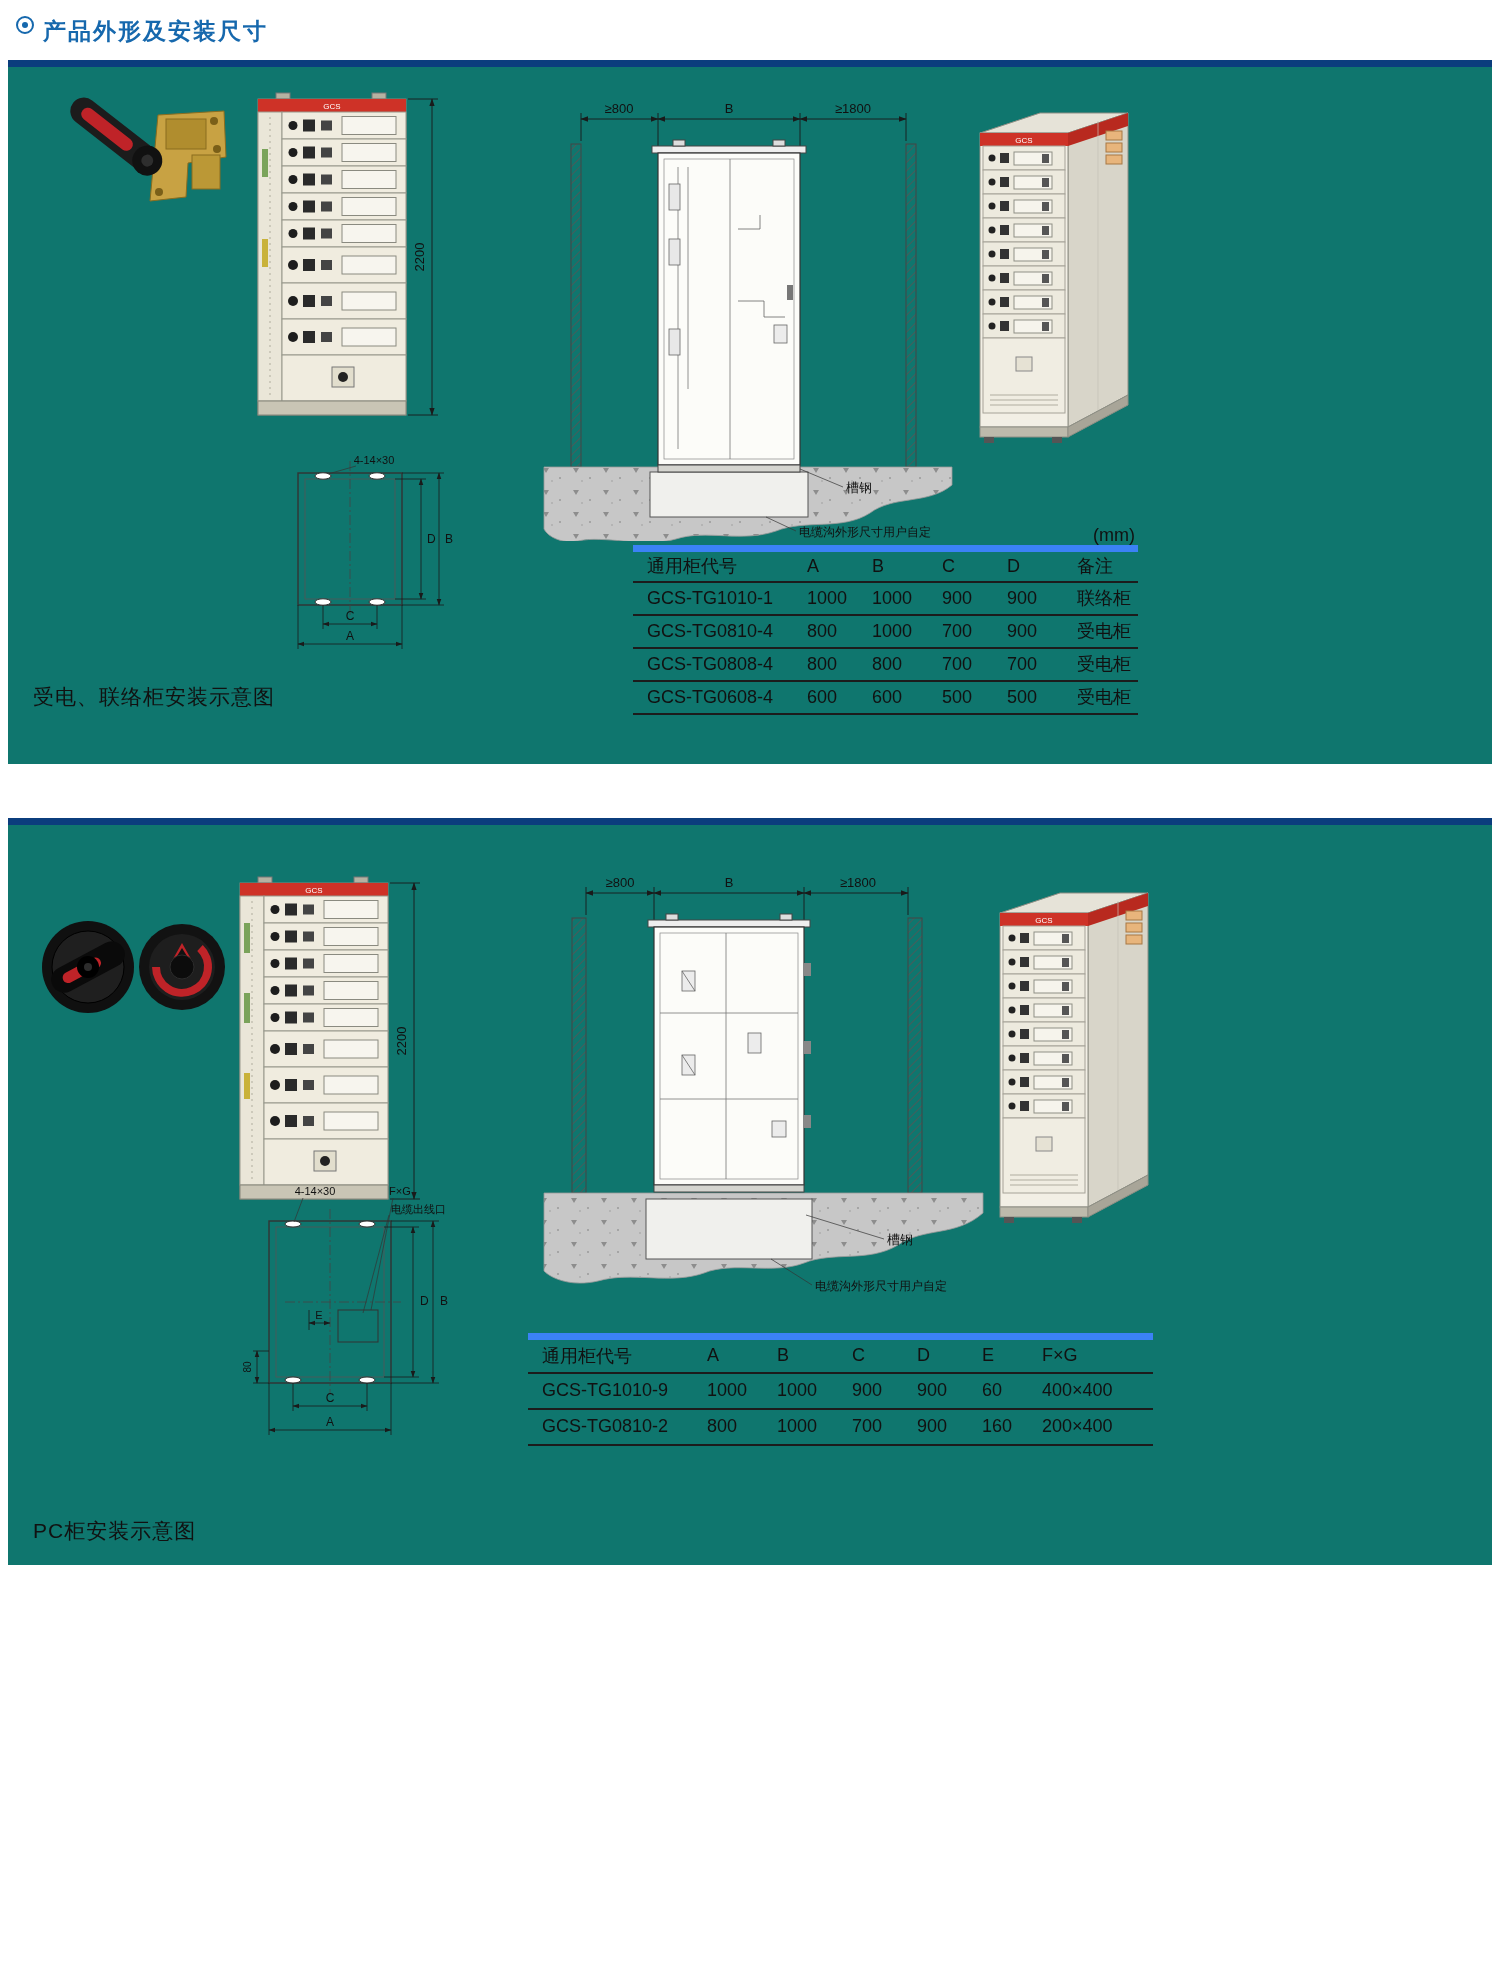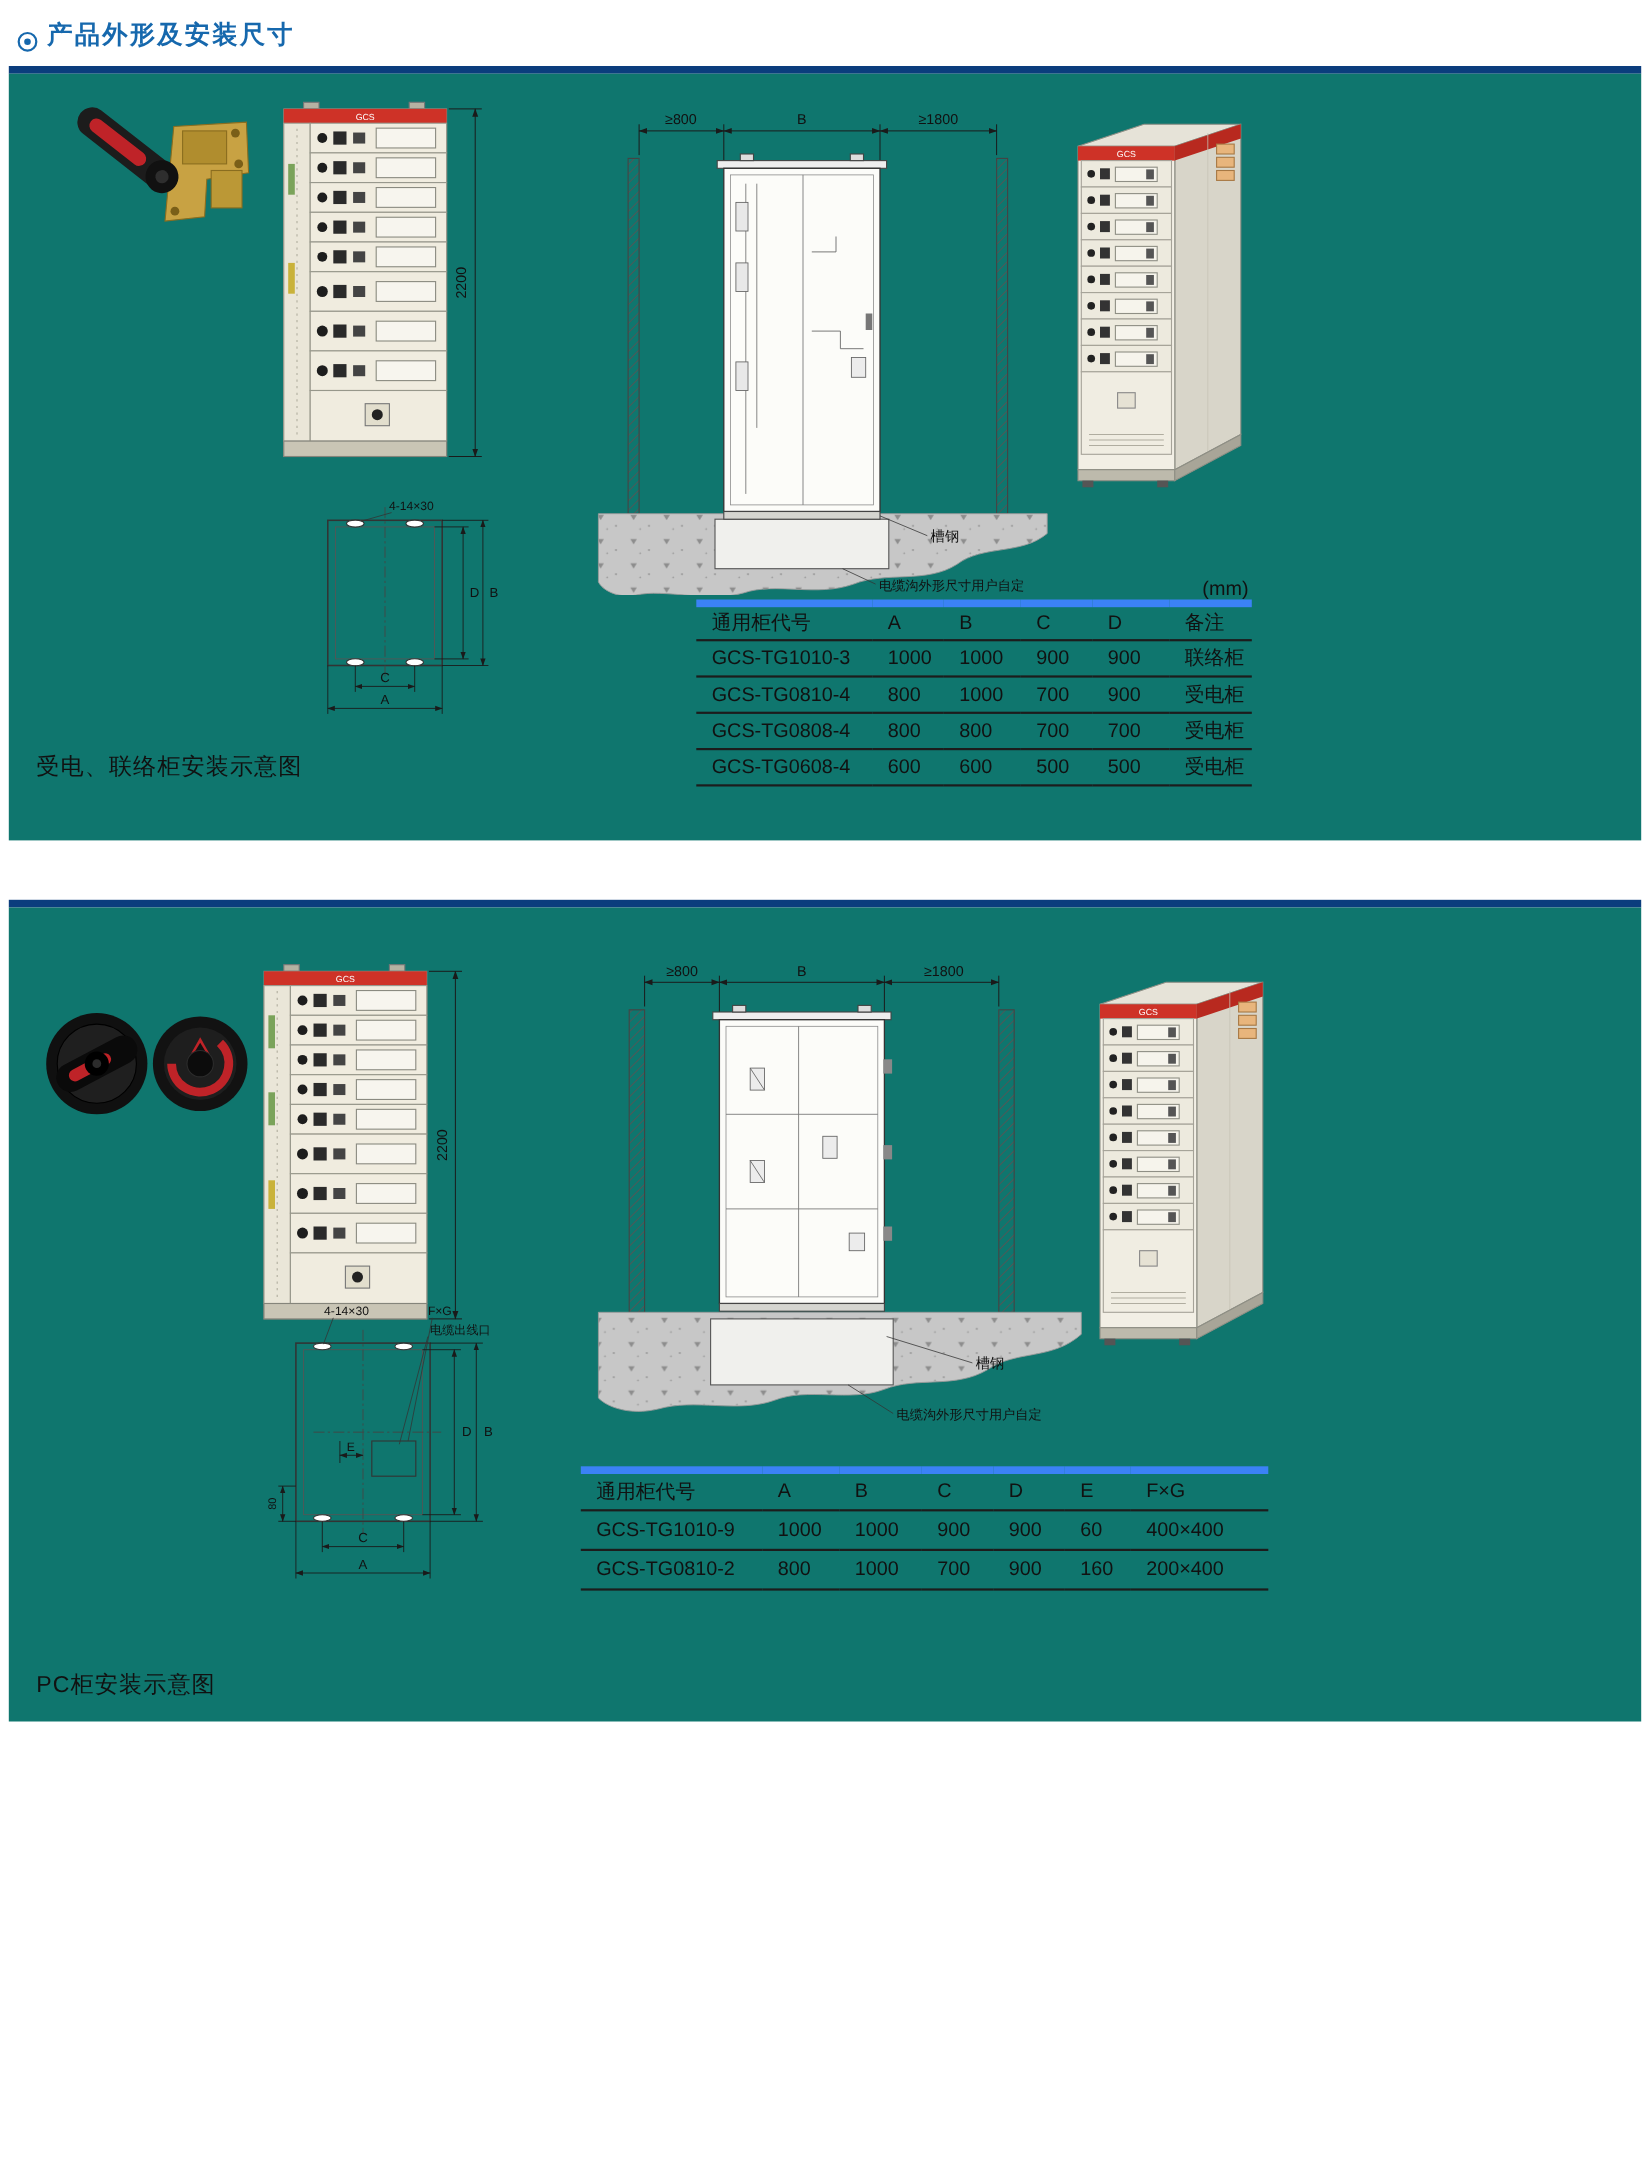--- a/index.html
+++ b/index.html
@@ -1,21 +1,21 @@
 <!DOCTYPE html>
 <html><head>
 <meta charset="utf-8">
 <style>
   * { margin:0; padding:0; box-sizing:border-box; }
   html,body { background:#fff; }
   body {
     width:1500px; height:1985px; position:relative;
     font-family:"Liberation Sans","DejaVu Sans",sans-serif; color:#111;
   }
-  .title-row { position:absolute; left:16px; top:16px; display:flex; align-items:flex-end; gap:9px; }
+  .title-row { position:absolute; left:16px; top:16px; display:flex; align-items:flex-start; gap:9px; }
   .title-icon { width:18px; height:18px; border:2px solid #1668ad; border-radius:50%; position:relative; flex:0 0 auto; }
   .title-icon::after { content:""; position:absolute; left:4px; top:4px; width:6px; height:6px; background:#1668ad; border-radius:50%; }
   .page-title { font-size:23px; color:#1668ad; font-weight:bold; letter-spacing:2px; }
   .blue-bar { position:absolute; left:8px; width:1484px; height:7px; background:#0b3d7d; }
   #bar1 { top:60px; }
   #bar2 { top:818px; }
   .panel { position:absolute; left:8px; width:1484px; background:#0f766e; }
   #panel1 { top:67px; height:697px; }
   #panel2 { top:825px; height:740px; }
   .abs { position:absolute; }
@@ -259,21 +259,21 @@
           <th>通用柜代号</th>
           <th>A</th>
           <th>B</th>
           <th>C</th>
           <th>D</th>
           <th>备注</th>
         </tr>
       </thead>
       <tbody>
         <tr>
-          <td>GCS-TG1010-3</td>
+          <td>GCS-TG1010-1</td>
           <td>1000</td>
           <td>1000</td>
           <td>900</td>
           <td>900</td>
           <td>联络柜</td>
         </tr>
         <tr>
           <td>GCS-TG0810-4</td>
           <td>800</td>
           <td>1000</td>

